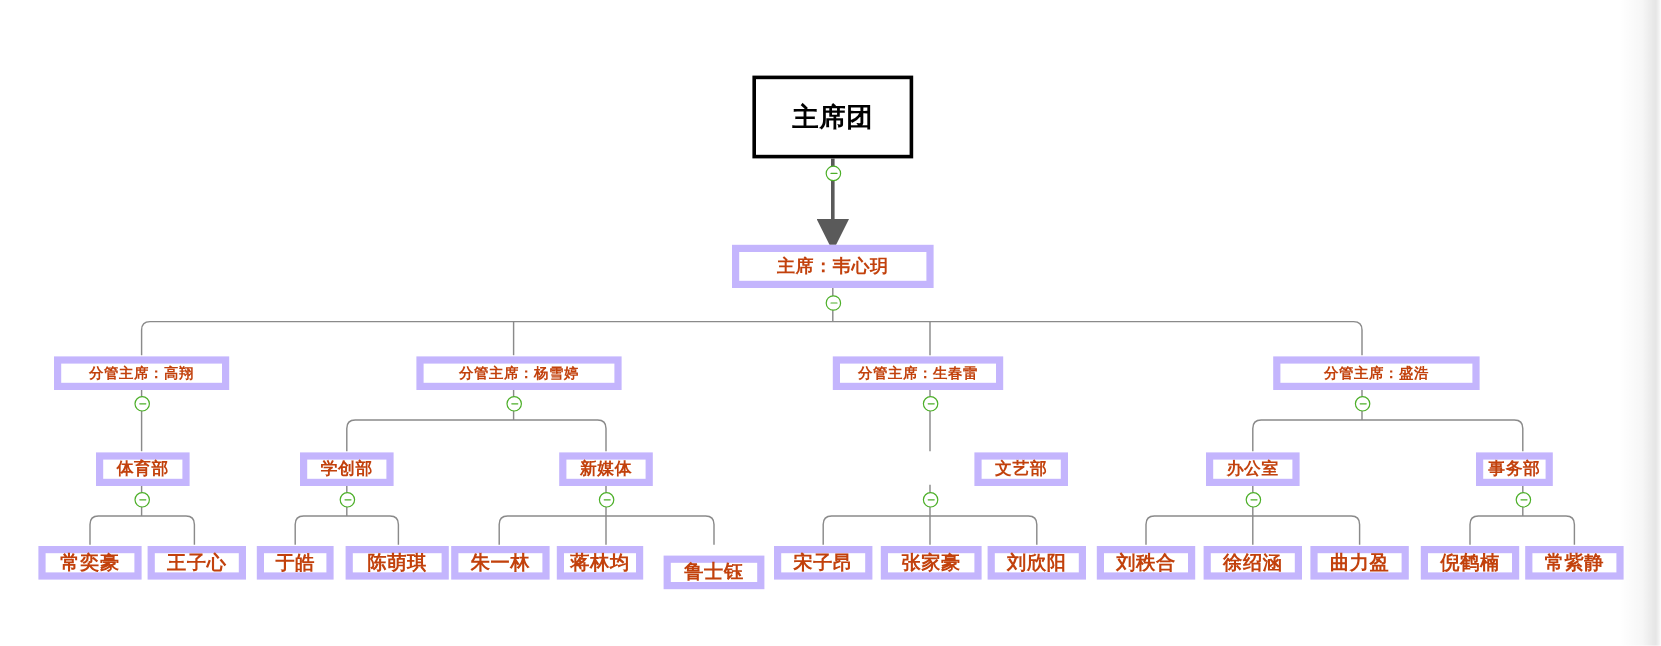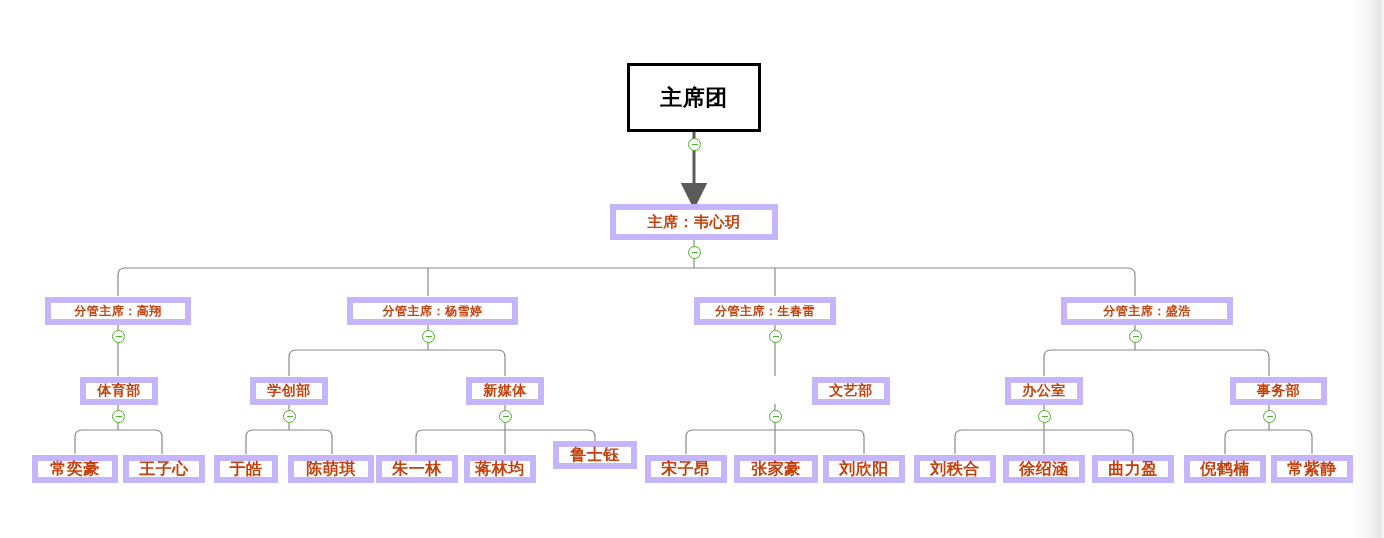--- a/index.html
+++ b/index.html
@@ -212,21 +212,21 @@
     <span class="bar"></span>
   </div>
 
   <div class="node level-dept" style="left:1005px; top:377px; width:78px; height:28px;">
     <span>办公室</span>
   </div>
   <div class="toggle" style="left:1038px; top:410px;">
     <span class="bar"></span>
   </div>
 
-  <div class="node level-dept" style="left:1230px; top:377px; width:97px; height:28px;">
+  <div class="node level-dept" style="left:1230px; top:377px; width:64px; height:28px;">
     <span>事务部</span>
   </div>
   <div class="toggle" style="left:1263px; top:410px;">
     <span class="bar"></span>
   </div>
 
   <div class="node level-leaf" style="left:32px; top:455px; width:86px; height:28px;">
     <span>常奕豪</span>
   </div>
   <div class="node level-leaf" style="left:123px; top:455px; width:82px; height:28px;">
@@ -237,21 +237,21 @@
   </div>
   <div class="node level-leaf" style="left:288px; top:455px; width:86px; height:28px;">
     <span>陈萌琪</span>
   </div>
   <div class="node level-leaf" style="left:376px; top:455px; width:82px; height:28px;">
     <span>朱一林</span>
   </div>
   <div class="node level-leaf" style="left:464px; top:455px; width:72px; height:28px;">
     <span>蒋林均</span>
   </div>
-  <div class="node level-leaf" style="left:553px; top:441px; width:84px; height:28px;">
+  <div class="node level-leaf" style="left:553px; top:463px; width:84px; height:28px;">
     <span>鲁士钰</span>
   </div>
   <div class="node level-leaf" style="left:645px; top:455px; width:82px; height:28px;">
     <span>宋子昂</span>
   </div>
   <div class="node level-leaf" style="left:734px; top:455px; width:84px; height:28px;">
     <span>张家豪</span>
   </div>
   <div class="node level-leaf" style="left:823px; top:455px; width:82px; height:28px;">
     <span>刘欣阳</span>

